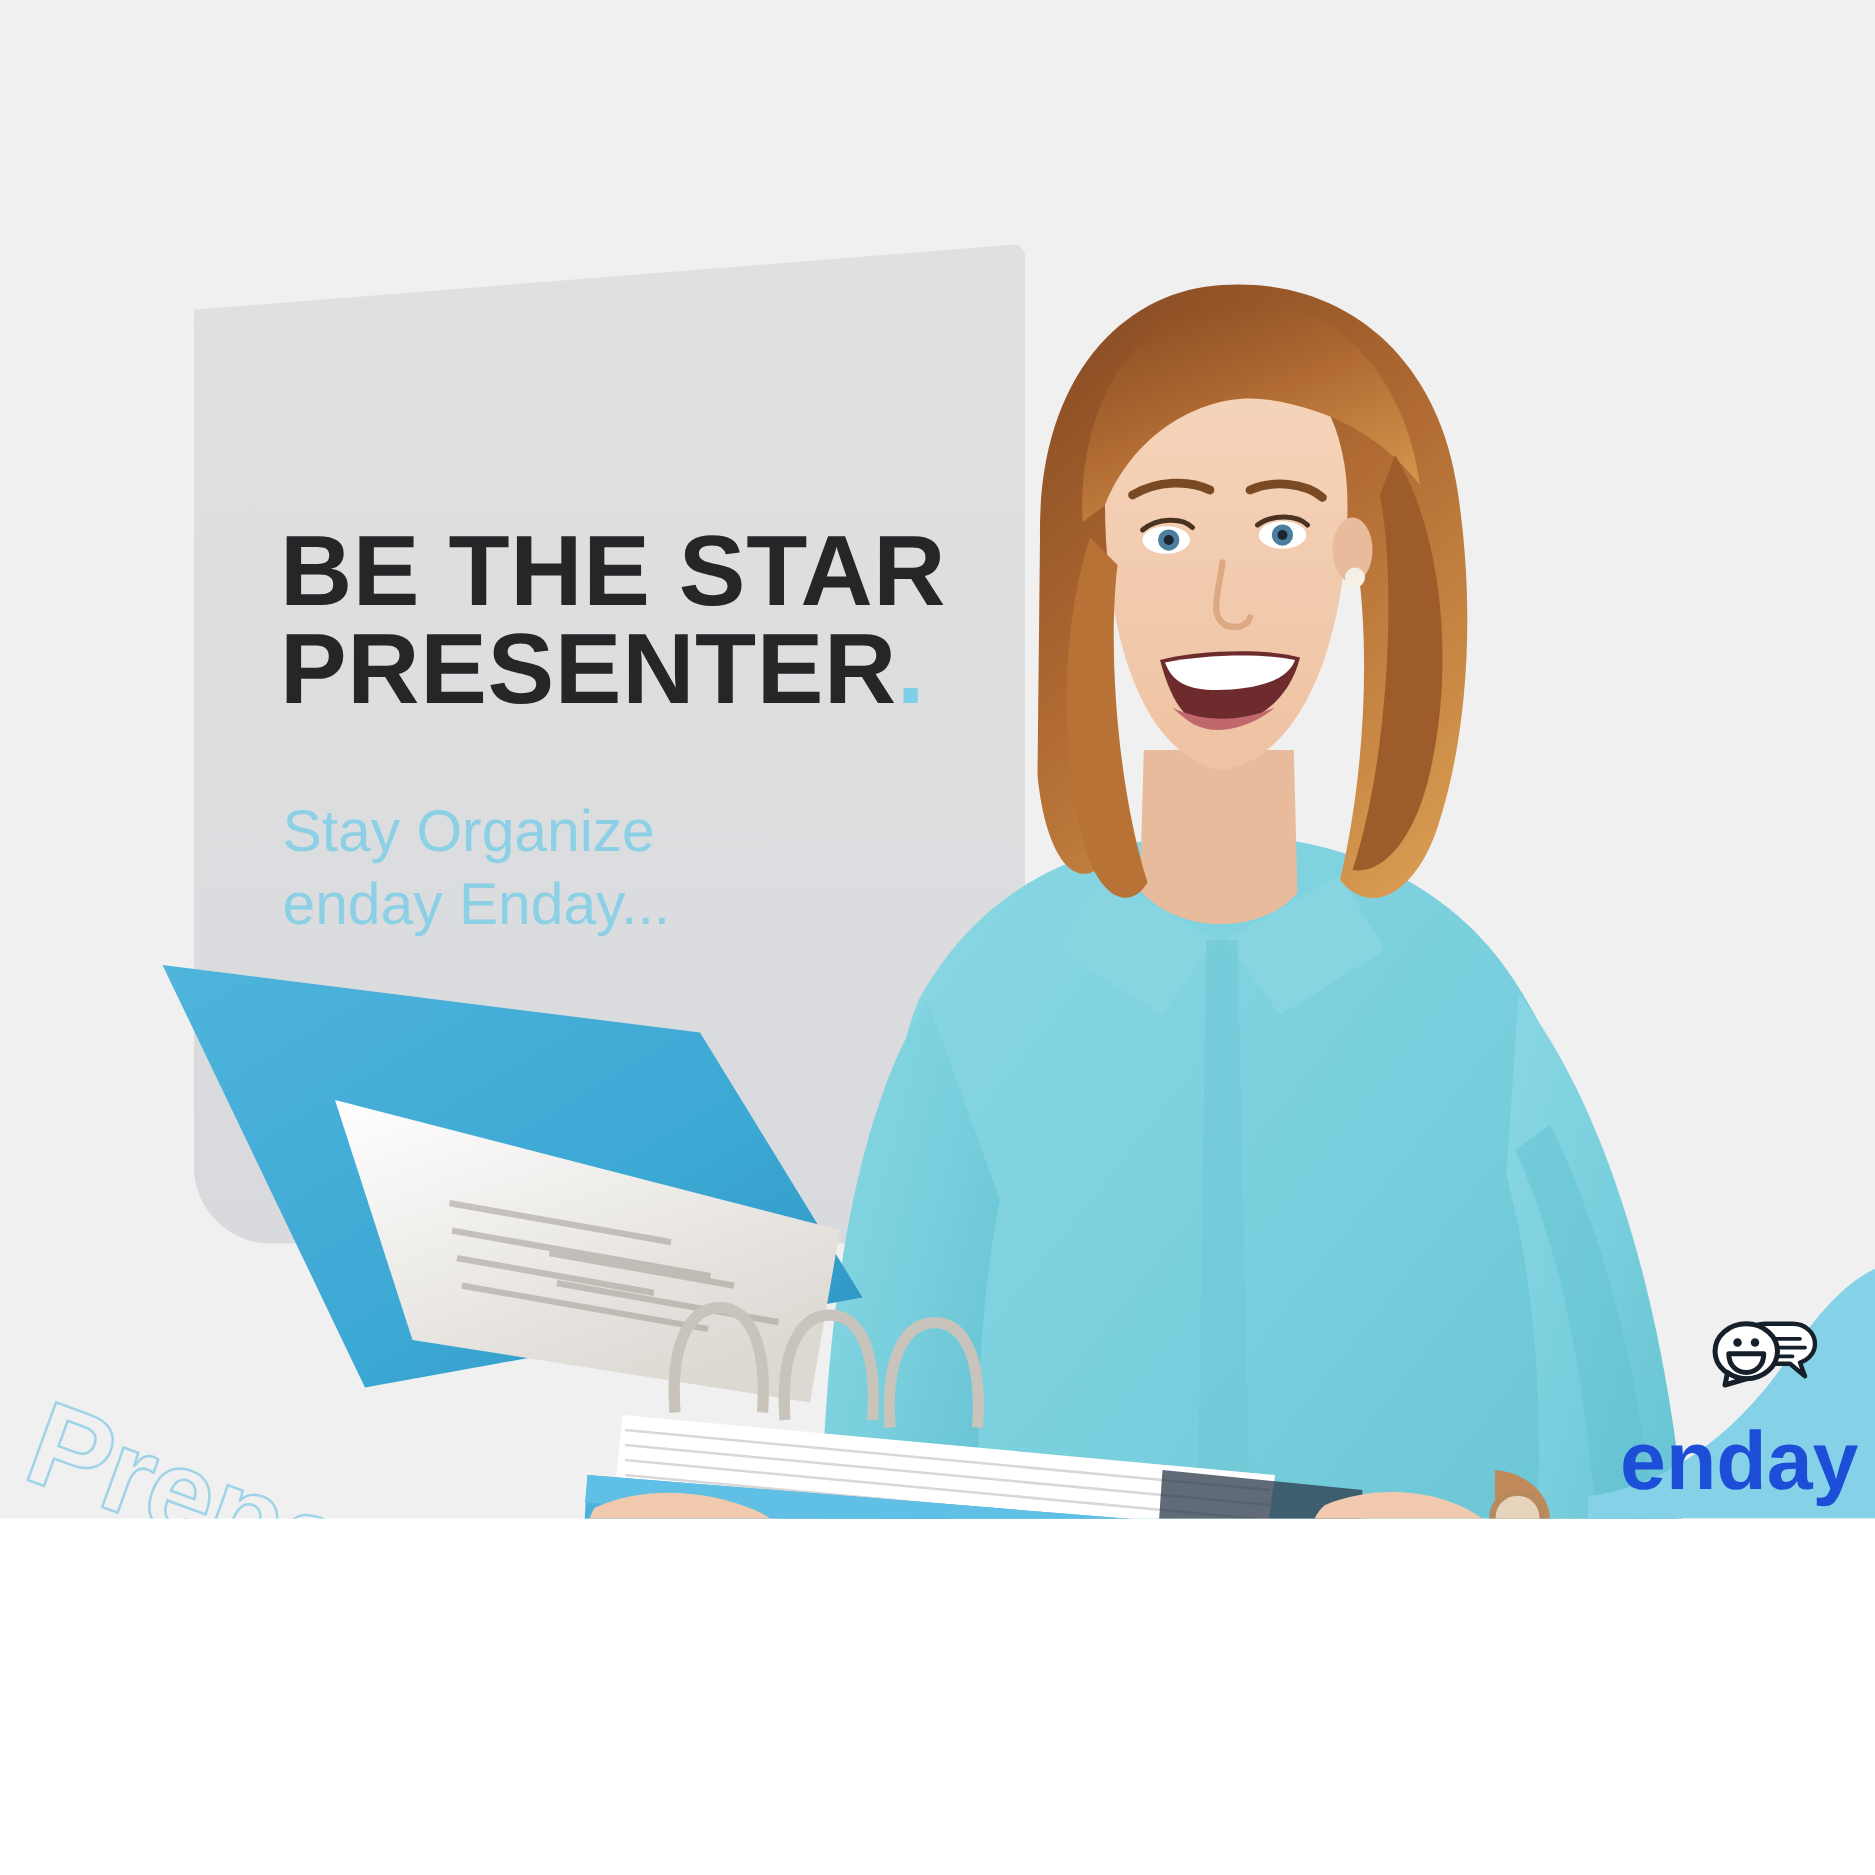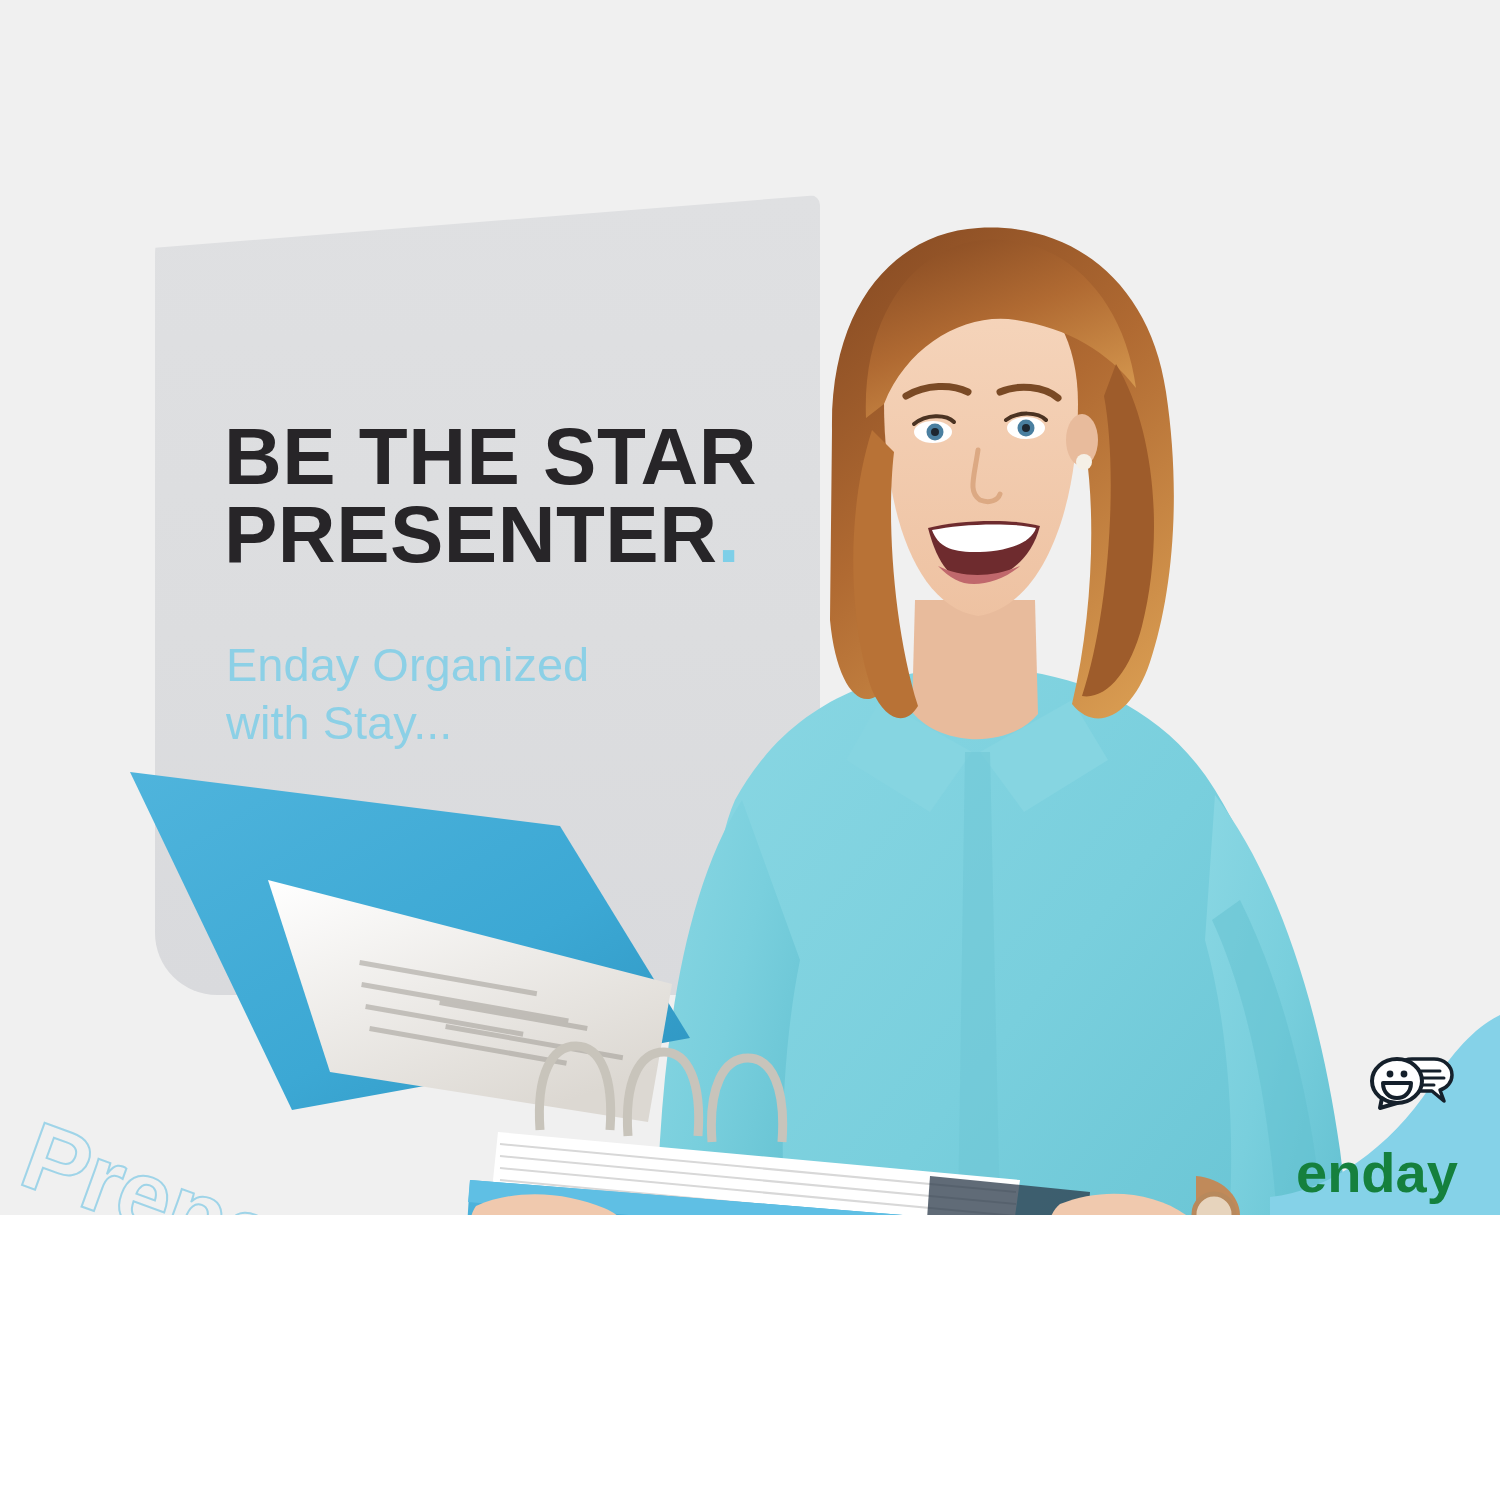--- a/index.html
+++ b/index.html
@@ -112,23 +112,23 @@
     position: absolute;
     left: 96px;
     top: 36px;
     width: 92px;
     height: 64px;
   }
   .logo-word {
     position: absolute;
     left: 26px;
     bottom: 14px;
-    font-size: 56px;
+    font-size: 66px;
     font-weight: 700;
-    color: #15803d;
+    color: #1d4ed8;
     letter-spacing: 0px;
     line-height: 1;
   }
 </style>
 </head>
 <body>
 
 <div id="stage">
 
   <div class="panel"></div>
@@ -267,21 +267,21 @@
         <path d="M1148 1228 C 1162 1250 1164 1276 1154 1292"></path>
       </g>
 
       <path d="M1196 1176 C 1222 1178 1240 1196 1240 1216 C 1240 1238 1220 1254 1196 1252 Z" fill="#c08a5a"></path>
       <circle cx="1214" cy="1214" r="20" fill="#e7d4bd" stroke="#b8895c" stroke-width="5"></circle>
     </g>
   </svg>
 
   <div class="headline"><span>BE THE STAR</span><br><span>PRESENTER</span><span class="dot">.</span></div>
 
-  <div class="subhead"><span>Enday Organized</span><br><span>with Stay...</span></div>
+  <div class="subhead"><span>Stay Organize</span><br><span>enday Enday...</span></div>
 
   <div class="outword ow-prepare">Prepare</div>
   <div class="outword ow-present">Present</div>
   <div class="outword ow-organize">Organize</div>
 
   <div class="logo-badge">
     <div class="logo-wave"></div>
     <svg class="logo-mark" viewBox="0 0 92 64" aria-hidden="true">
       <path d="M46 8 H68 C78 8 86 15 86 24 C86 31 81 37 74 39 L78 50 L66 40 H46 C36 40 28 33 28 24 C28 15 36 8 46 8 Z" fill="#ffffff" stroke="#15202b" stroke-width="3.5" stroke-linejoin="round"></path>
       <g stroke="#15202b" stroke-width="3" stroke-linecap="round">

